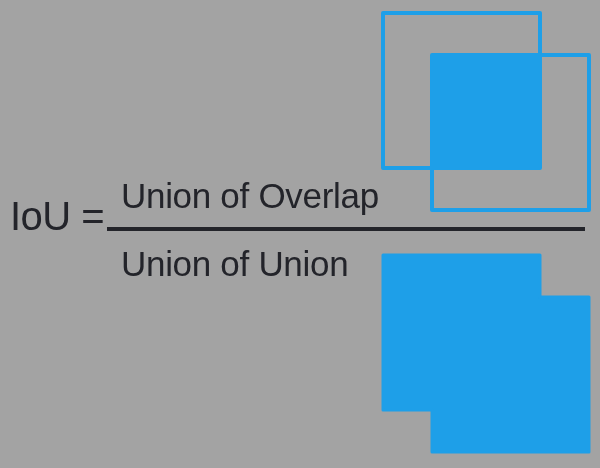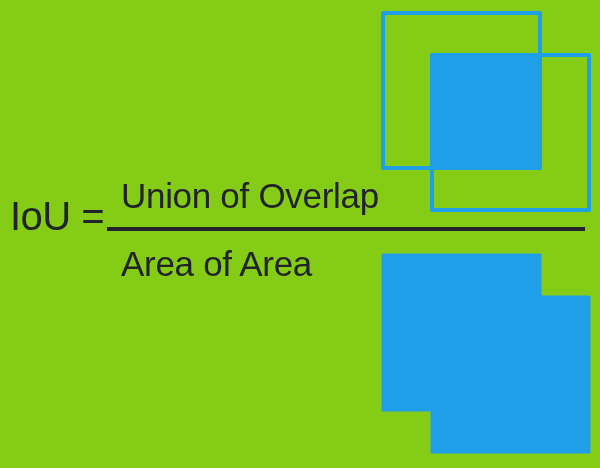--- a/index.html
+++ b/index.html
@@ -82,31 +82,31 @@
   }
   .diagram svg {
     display: block;
     width: 100%;
     height: 100%;
   }
 </style>
 </head>
 <body>
 
-<div id="canvas" style="width: 600px; height: 468px; background: #84cc16;">
+<div id="canvas" style="width: 600px; height: 468px; background: #a3a3a3;">
 
   <div id="formula">
 
     <div id="iou-label" style="color: rgb(35, 36, 42);">IoU =</div>
 
     <div id="numerator" style="color: rgb(35, 36, 42);">Union of Overlap</div>
 
     <div id="fraction-bar" style="left: 107px; top: 227px; width: 478px; height: 4px; background: rgb(35, 36, 42);"></div>
 
-    <div id="denominator" style="color: rgb(35, 36, 42);">Area of Area</div>
+    <div id="denominator" style="color: rgb(35, 36, 42);">Union of Union</div>
 
   </div>
 
   <div id="overlap-diagram" class="diagram">
     <svg viewBox="0 0 222 215" xmlns="http://www.w3.org/2000/svg">
       <rect x="57" y="50" width="108" height="113" fill="#1E9FE8" stroke="none"></rect>
       <rect x="8" y="8" width="157" height="155" fill="none" stroke="#1E9FE8" stroke-width="4" stroke-linejoin="round"></rect>
       <rect x="57" y="50" width="157" height="155" fill="none" stroke="#1E9FE8" stroke-width="4" stroke-linejoin="round"></rect>
       <rect x="59" y="52" width="104" height="109" fill="#1E9FE8" stroke="none"></rect>
     </svg>

